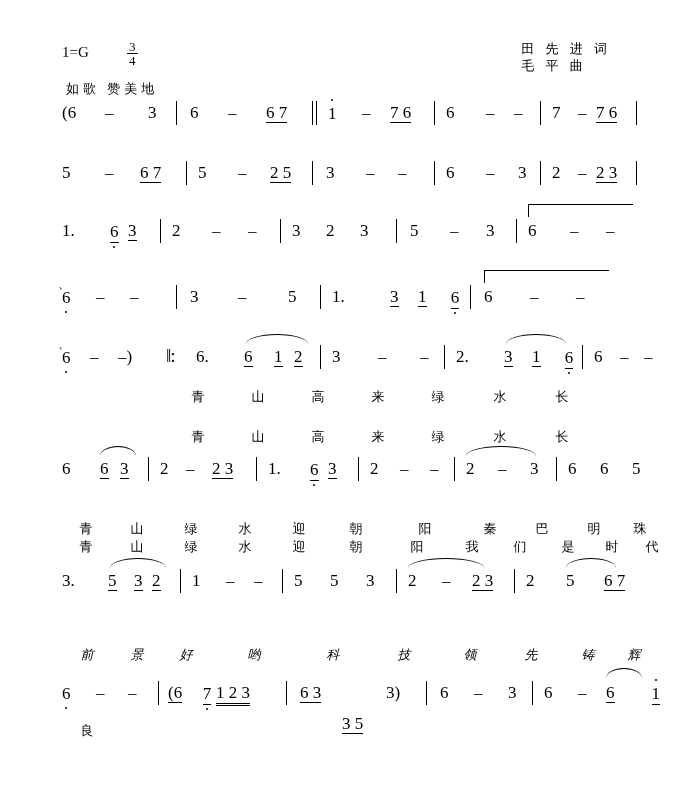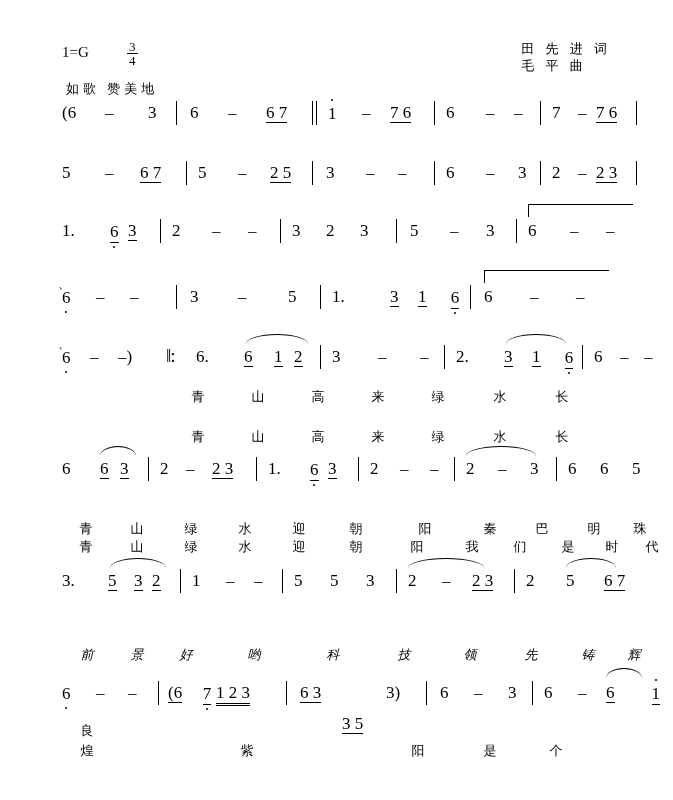--- a/index.html
+++ b/index.html
@@ -343,17 +343,14 @@
     <span class="note" style="left:544px;top:0;">6</span>
     <span class="note" style="left:578px;top:0;">–</span>
     <span class="note u1" style="left:606px;top:0;">6</span>
     <span class="note u1 dotup" style="left:626px;top:0;">1</span>
     <div class="slur" style="left:606px;top:-16px;width:36px;"></div>
   </div>
 
   <div class="lyr" style="left:62px;top:722px;">
     <span style="width:50px;">良</span>
   </div>
-  <div class="lyr" style="left:62px;top:742px;">
-    <span style="width:50px;">煌</span><span style="width:270px;">紫</span><span style="width:72px;">阳</span><span style="width:72px;">是</span><span style="width:60px;">个</span>
-  </div>
 
 </div>
 
 </body></html>

